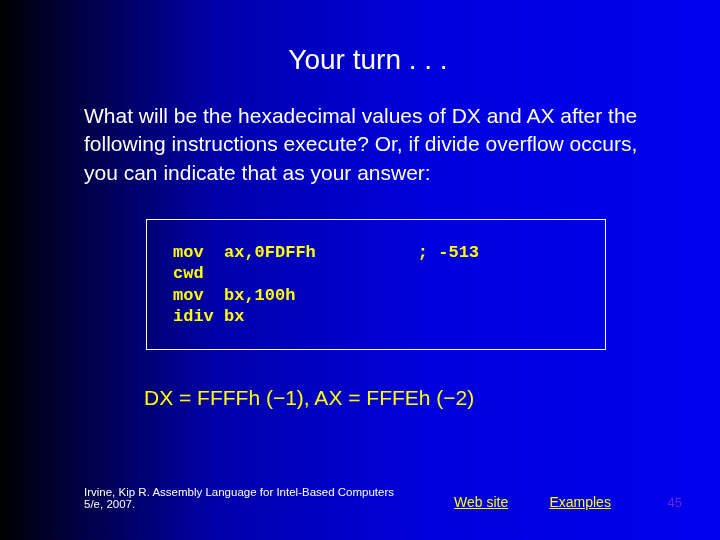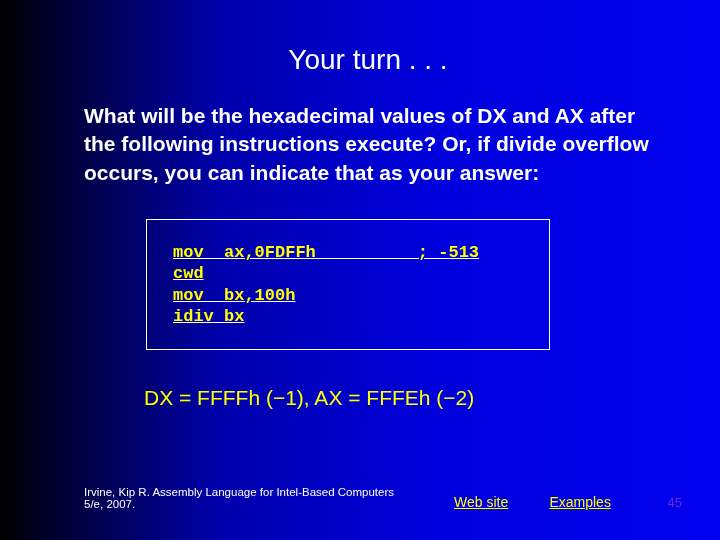--- a/index.html
+++ b/index.html
@@ -18,29 +18,27 @@
     padding-top: 28px;
     padding-bottom: 18px;
   }
   .content {
     padding: 0 60px;
   }
   .question {
     font-size: 21px;
     line-height: 1.35;
     margin-bottom: 24px;
-    font-weight: bold;
   }
   .code-box {
     border: 1.5px solid #ffffff;
     margin: 0 98px 0 70px;
     padding: 14px 18px 14px 18px;
     display: inline-block;
-    width: 404px;
-    text-decoration: underline;
+    width: 460px;
   }
   .code-box pre {
     font-family: "Courier New", Courier, monospace;
     font-weight: bold;
     font-size: 17px;
     color: #ffff00;
     white-space: pre;
     line-height: 1.25;
   }
   .answer {

